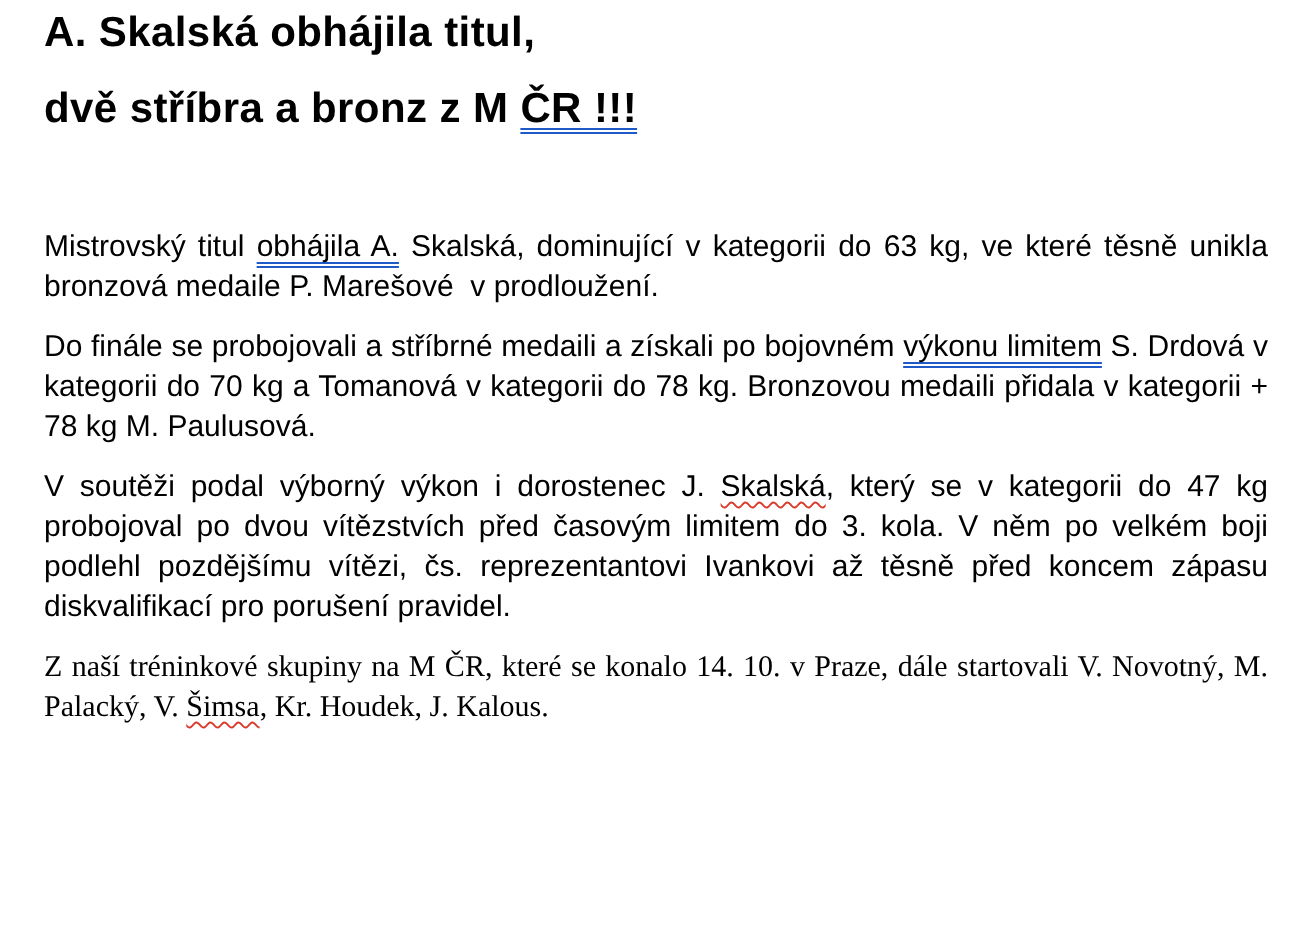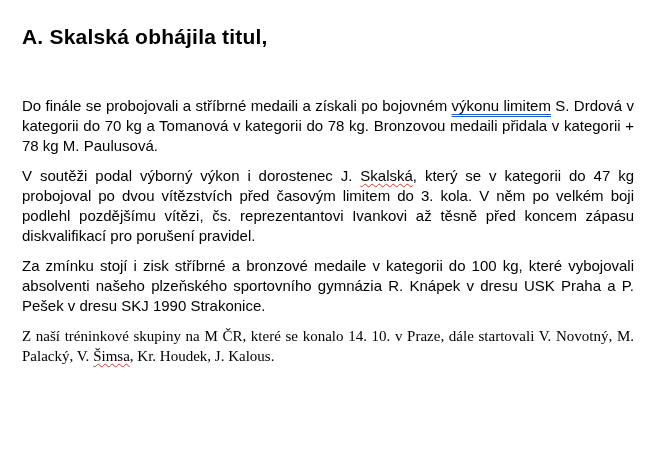--- a/index.html
+++ b/index.html
@@ -17,21 +17,21 @@
     height: 463px;
     background: var(--page-bg);
     font-family: "Liberation Sans", "DejaVu Sans", sans-serif;
     color: var(--text-color);
     overflow: hidden;
   }
   .page {
     box-sizing: border-box;
     width: 649px;
     height: 463px;
-    padding: 24px 15px 0 22px;
+    padding: 4px 15px 0 22px;
   }
   .title {
     font-size: 21px;
     font-weight: bold;
     margin: 0 0 46px 0;
     letter-spacing: 0.2px;
   }
   .title .t-line {
     display: block;
     line-height: 26px;
@@ -62,24 +62,25 @@
     text-underline-offset: 2px;
   }
 </style>
 </head>
 <body>
 
 <div class="page">
 
   <h1 class="title">
     <span class="t-line">A. Skalská obhájila titul,</span>
+    <span class="t-line"><span>dvě stříbra a bronz z M </span><span class="grammar-flag">ČR !!!</span></span>
   </h1>
 
+  <p class="para"><span>Mistrovský titul </span><span class="grammar-flag">obhájila A.</span><span> Skalská, dominující v kategorii do 63 kg, ve které těsně unikla bronzová medaile P. Marešové&nbsp; v prodloužení.</span></p>
 
   <p class="para"><span>Do finále se probojovali a stříbrné medaili a získali po bojovném </span><span class="grammar-flag">výkonu limitem</span><span> S. Drdová v kategorii do 70 kg a Tomanová v kategorii do 78 kg. Bronzovou medaili přidala v kategorii + 78 kg M. Paulusová.</span></p>
 
   <p class="para"><span>V soutěži podal výborný výkon i dorostenec J. </span><span class="spell-flag">Skalská</span><span>, který se v kategorii do 47 kg probojoval po dvou vítězstvích před časovým limitem do 3. kola. V něm po velkém boji podlehl pozdějšímu vítězi, čs. reprezentantovi Ivankovi až těsně před koncem zápasu diskvalifikací pro porušení pravidel.</span></p>
 
-  <p class="para"><span>Za zmínku stojí i zisk stříbrné a bronzové medaile v kategorii do 100 kg, které vybojovali absolventi našeho plzeňského sportovního gymnázia R. Knápek v dresu USK Praha a P. Pešek v dresu SKJ 1990 Strakonice.</span></p>
 
   <p class="para"><span>Z naší tréninkové skupiny na M ČR, které se konalo 14. 10. v Praze, dále startovali V. Novotný, M. Palacký, V. </span><span class="spell-flag">Šimsa</span><span>, Kr. Houdek, J. Kalous.</span></p>
 
 </div>
 
 </body></html>

